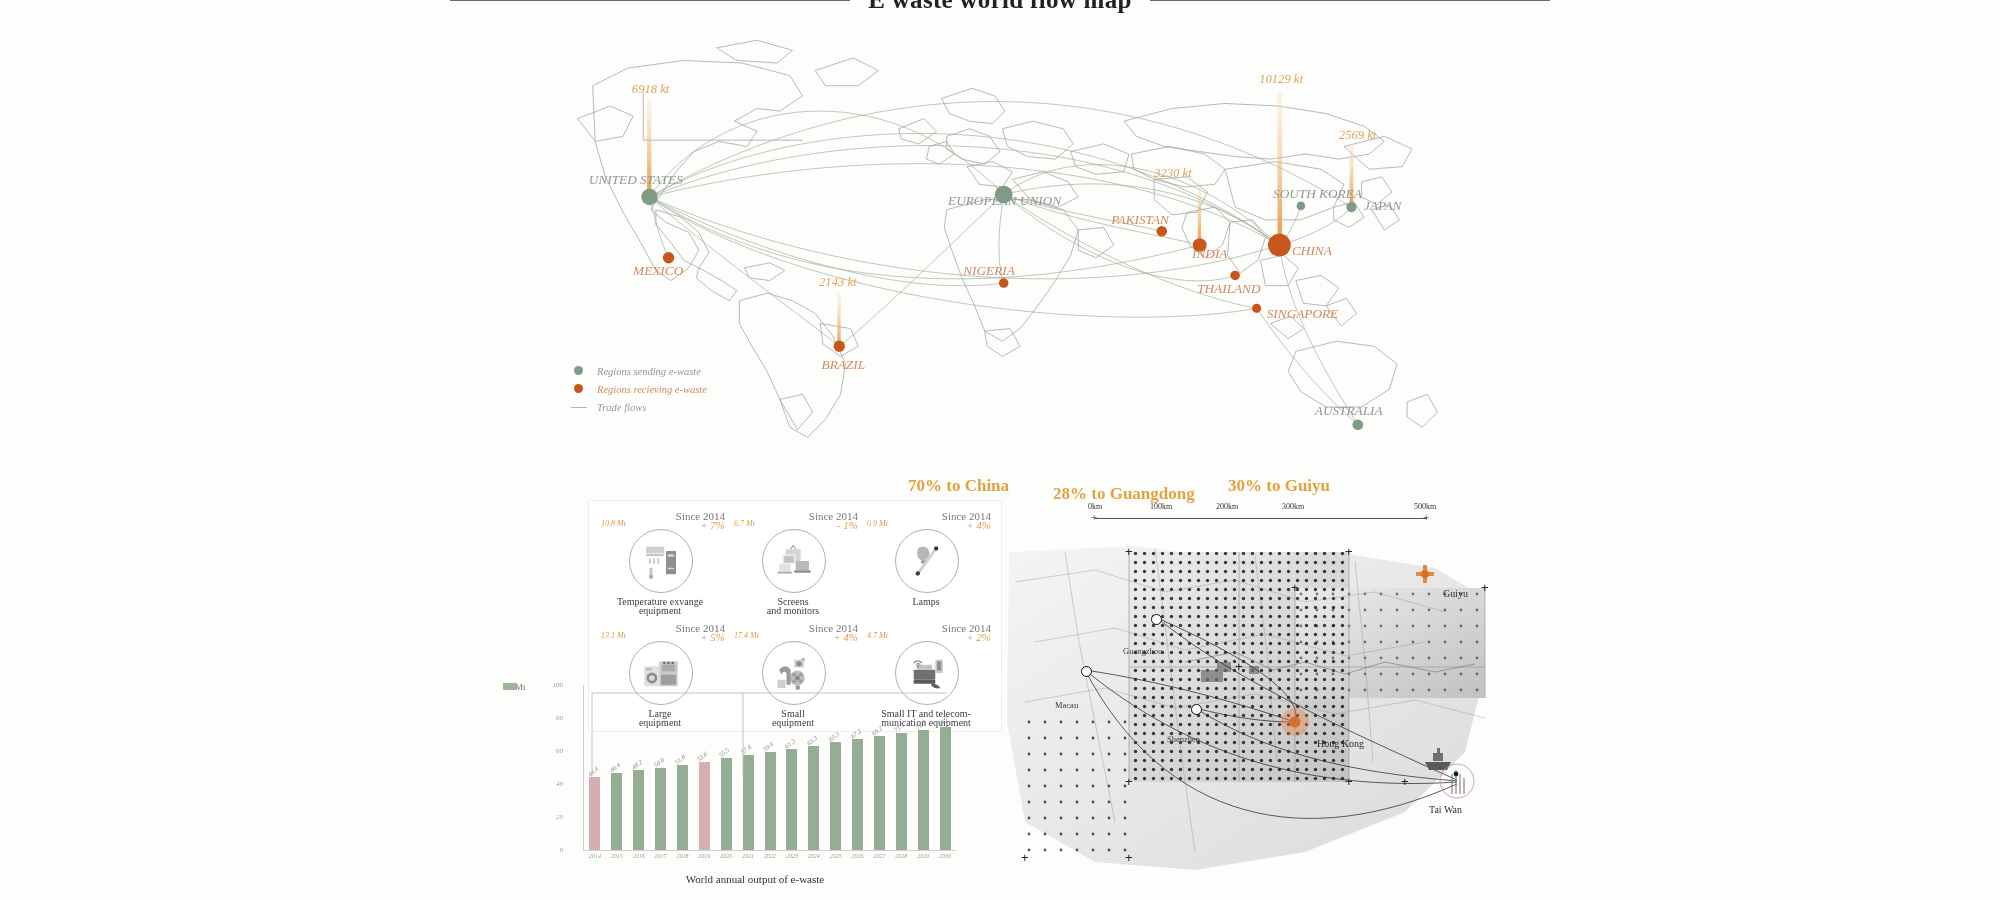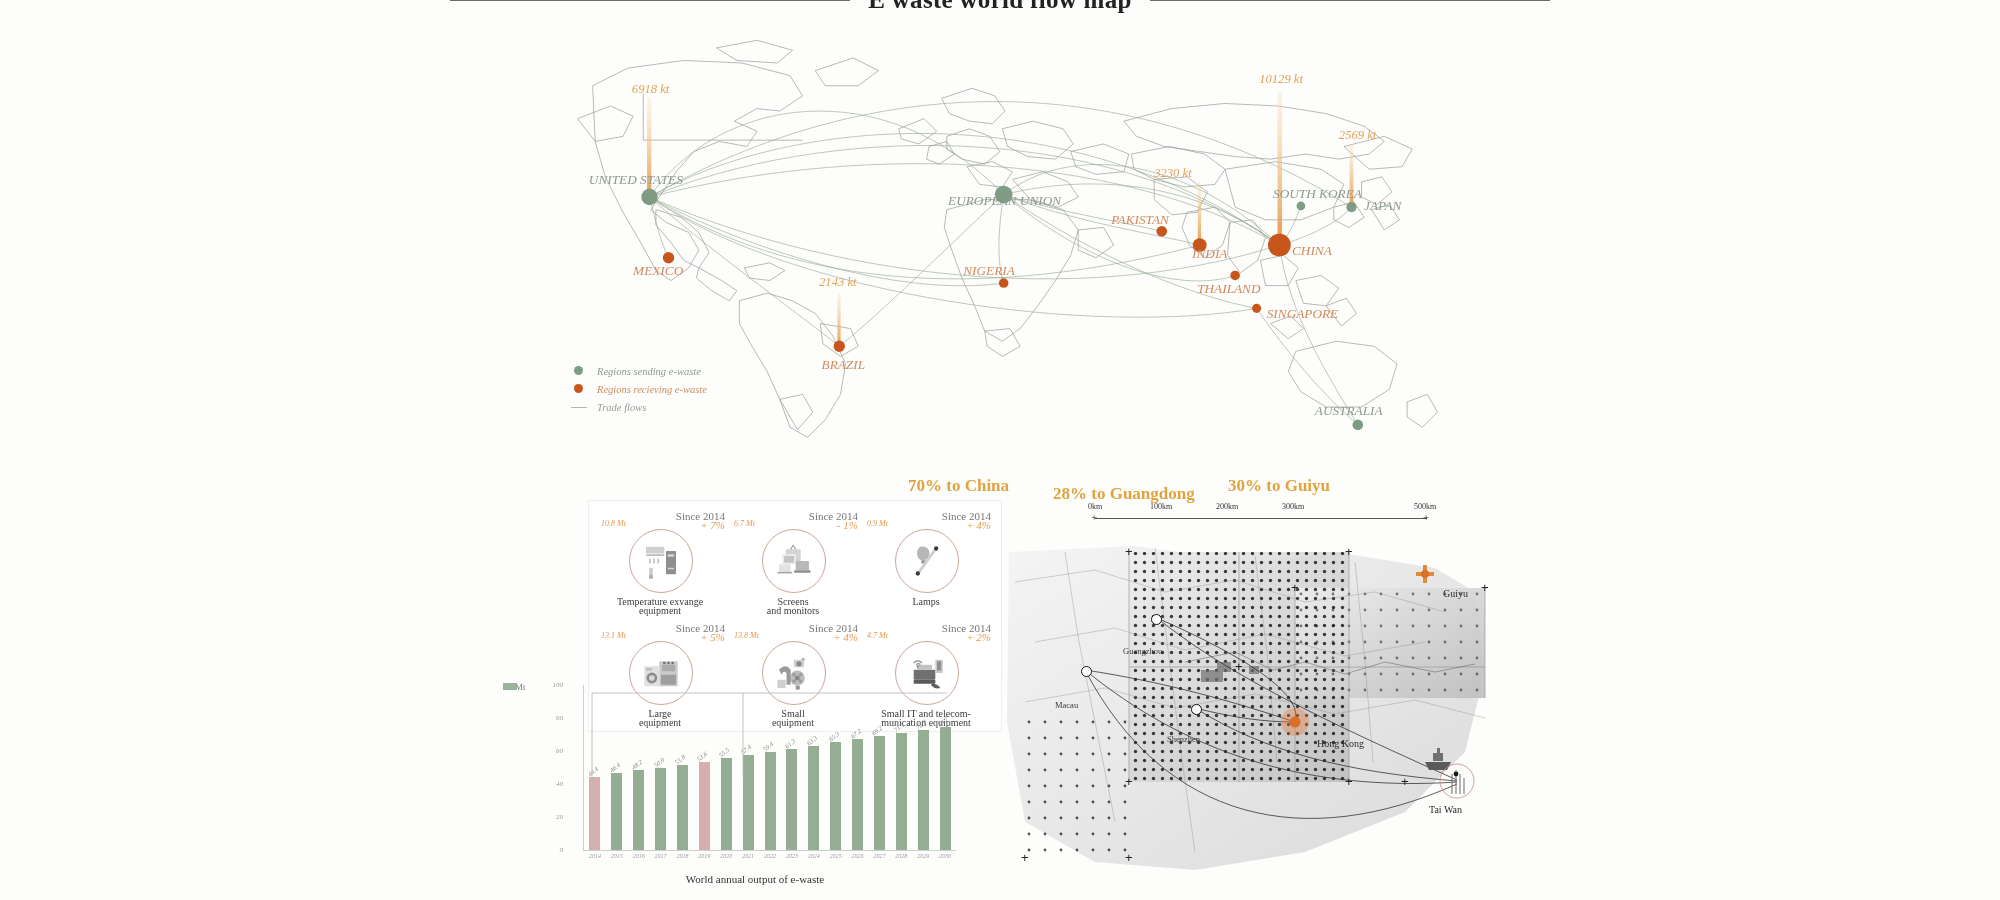--- a/index.html
+++ b/index.html
@@ -309,21 +309,21 @@
             <circle cx="38" cy="10" r="1.6" fill="#6f6f6f"></circle>
             <rect x="24" y="24" width="18" height="12" fill="#9f9f9f" rx="1"></rect>
           </svg>
         </div>
         <div class="cname">
           <div>Large</div>
           <div>equipment</div>
         </div>
       </div>
       <div class="cat" style="left: 149px; top: 130px;">
-        <div class="mt">13.8 Mt</div>
+        <div class="mt">17.4 Mt</div>
         <div class="since">
           <div>Since 2014</div>
           <div class="pct">+ 4%</div>
         </div>
         <div class="circ">
           <svg class="icn" viewBox="0 0 48 44">
             <rect x="24" y="6" width="12" height="9" fill="#cfcfcf" rx="1"></rect>
             <circle cx="30" cy="11" r="3.2" fill="#8a8a8a"></circle>
             <rect x="33" y="4" width="4" height="3" fill="#b5b5b5" rx="1"></rect>
             <circle cx="28" cy="28" r="9" fill="#bdbdbd"></circle>

